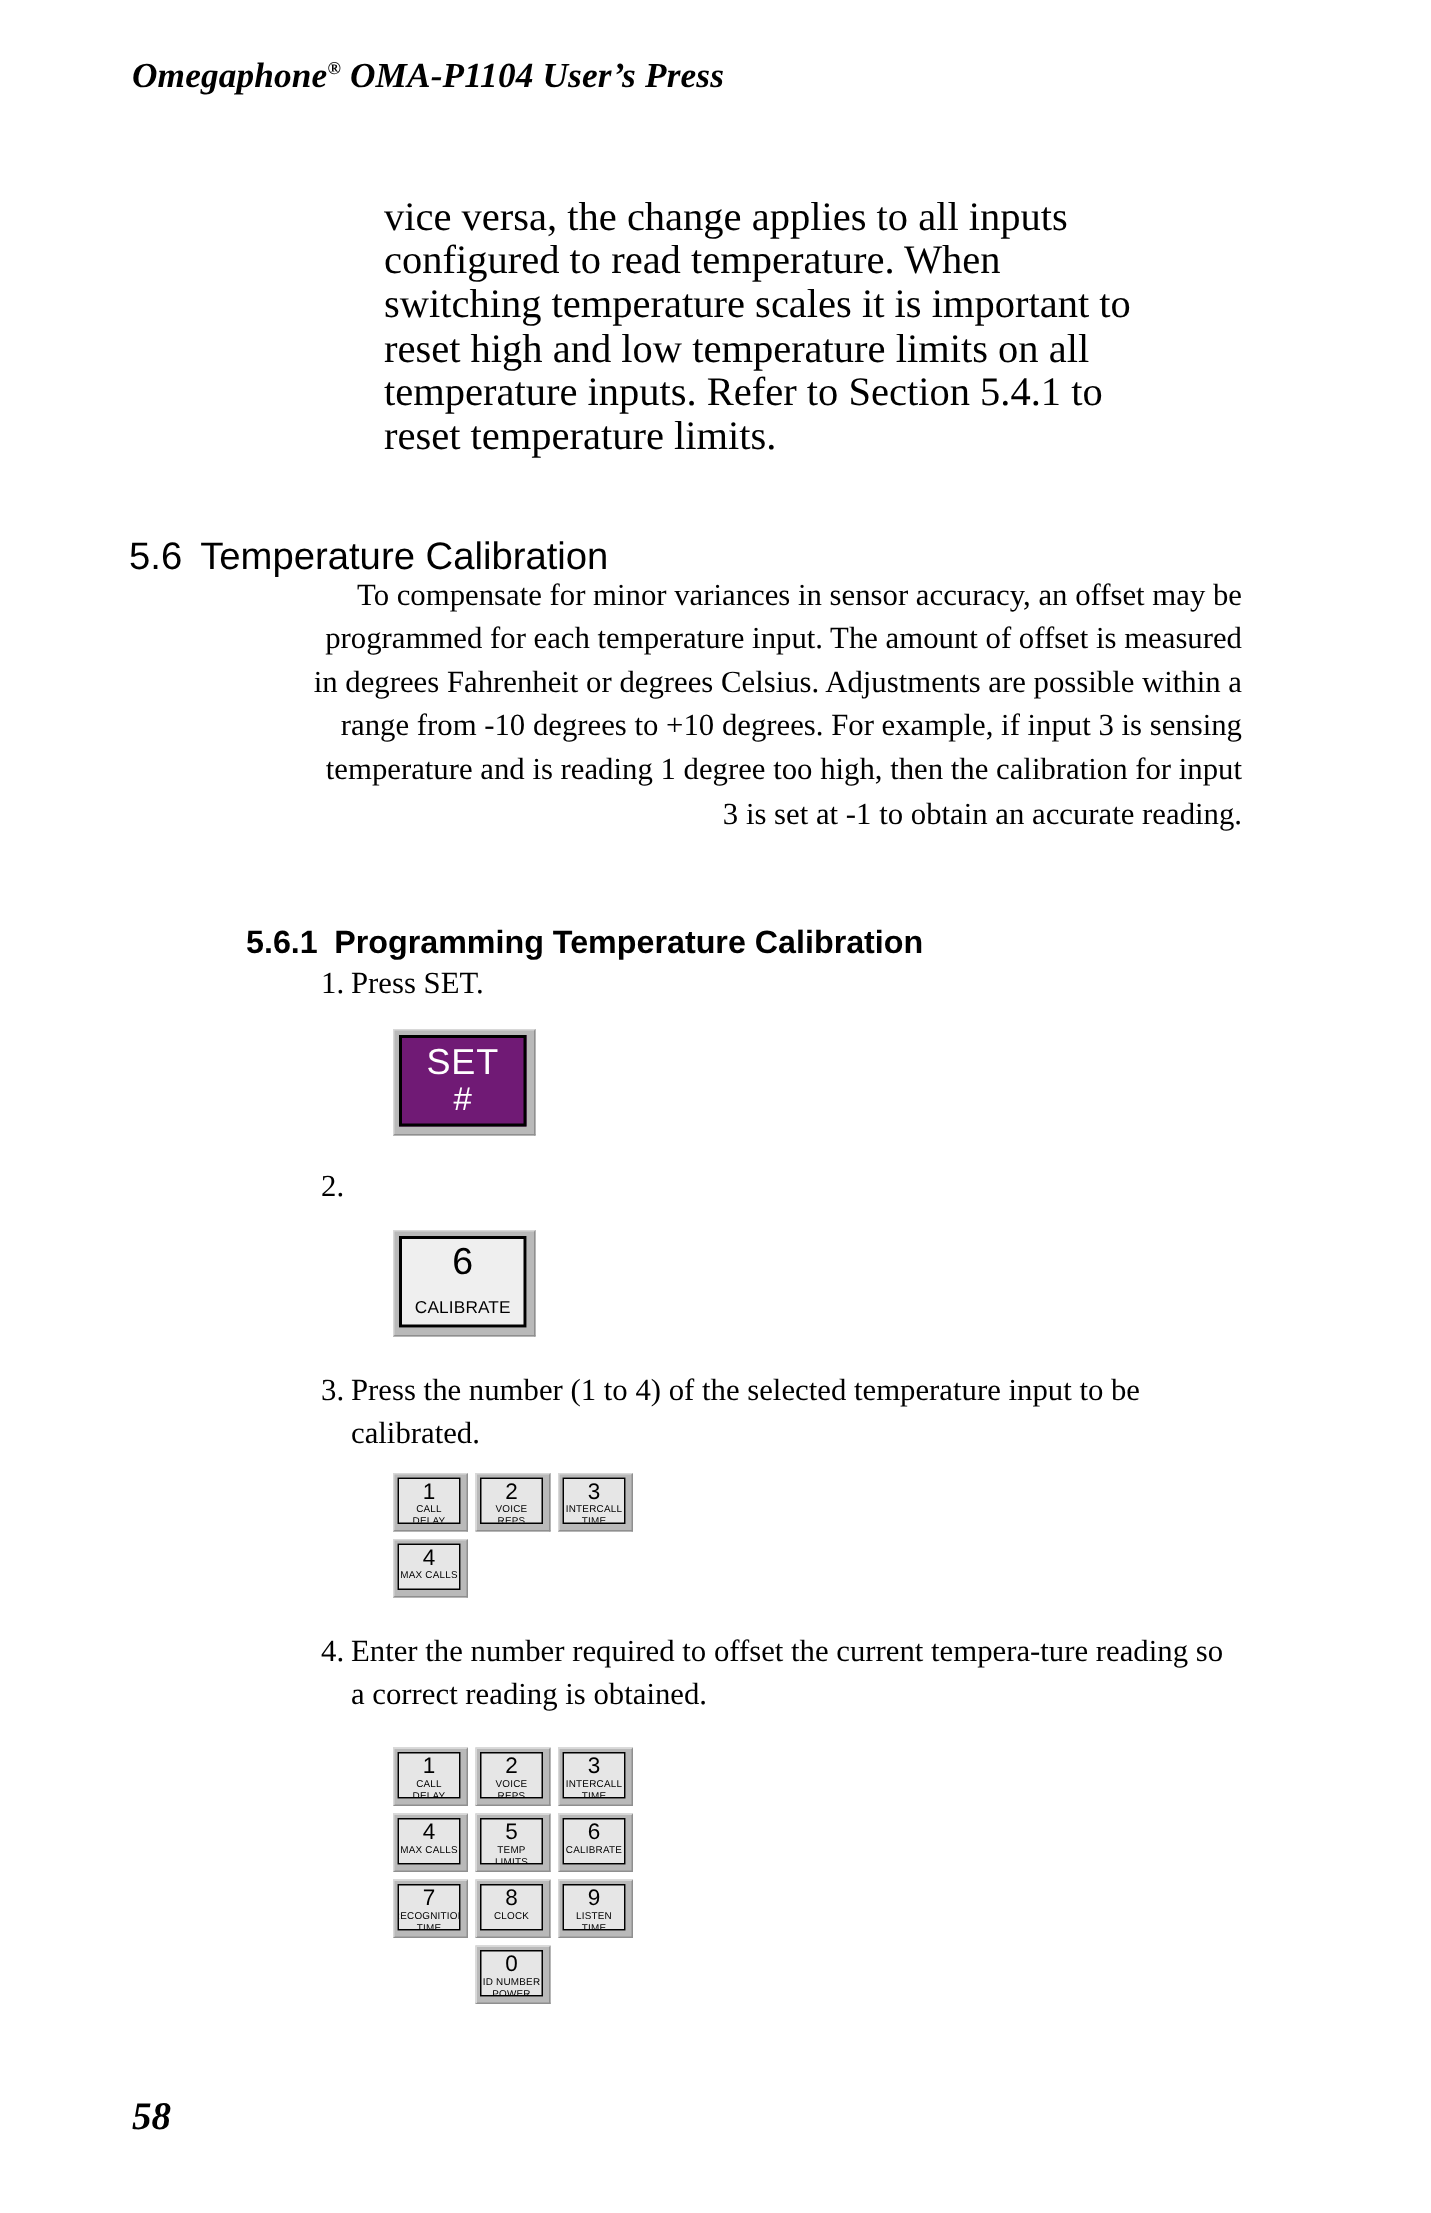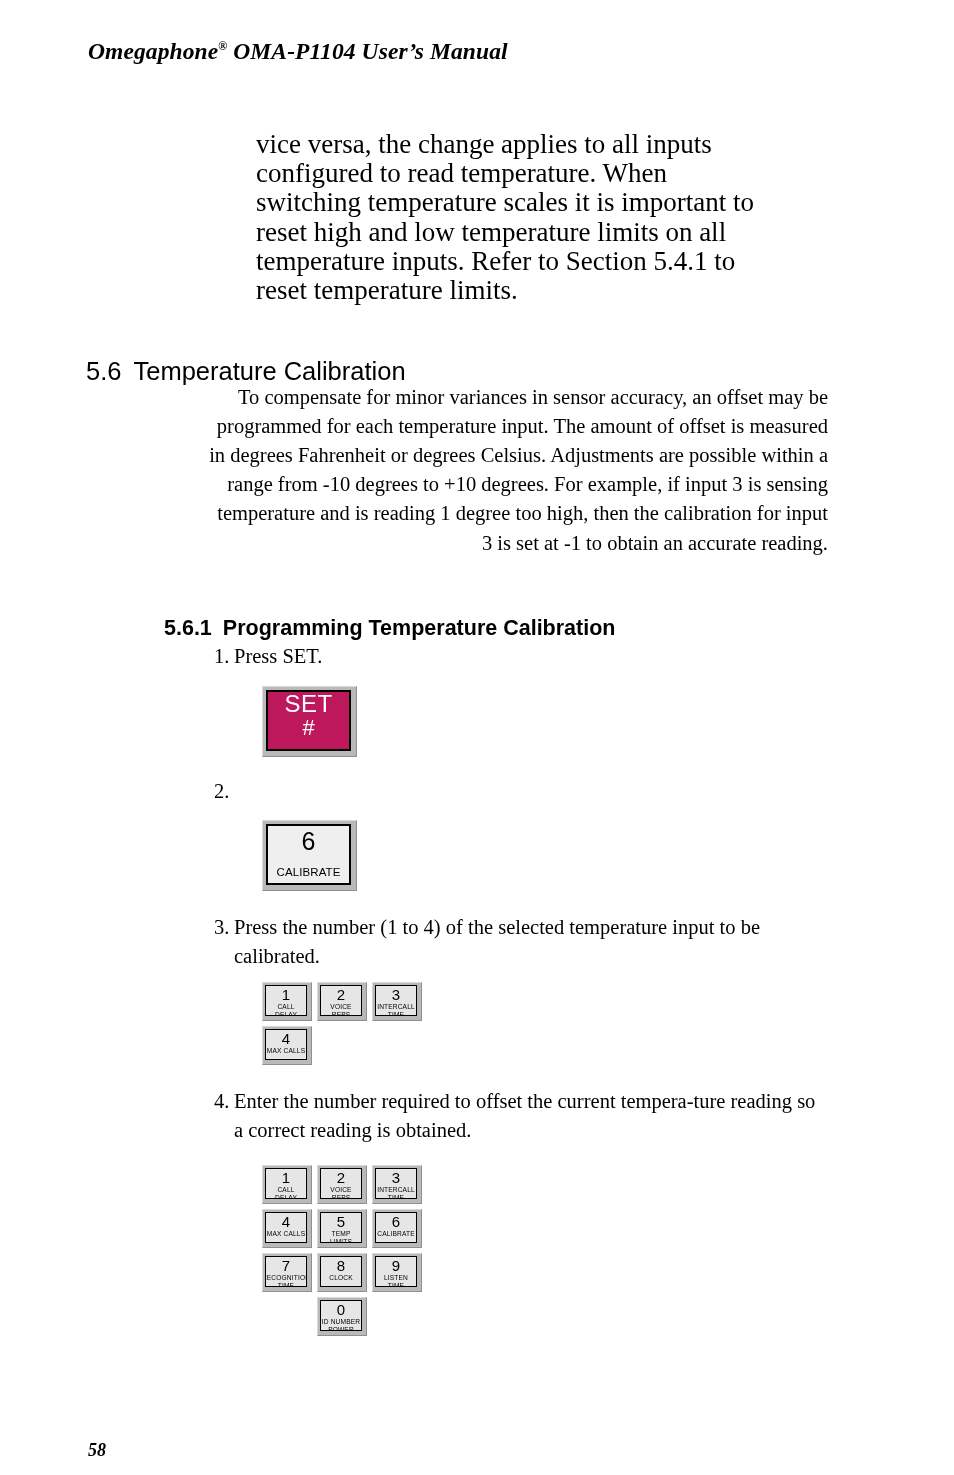--- a/index.html
+++ b/index.html
@@ -128,23 +128,23 @@
   }
 
   
   #key-set {
     left: 262px;
     top: 686px;
     width: 95px;
     height: 71px;
   }
   #key-set .face {
-    background: #be185d;
+    background: #701a75;
     color: #ffffff;
-    justify-content: flex-start;
+    justify-content: center;
     line-height: 1.02;
   }
   #key-set .k-main {
     font-size: 24px;
     letter-spacing: 0.5px;
   }
   #key-set .k-sub {
     font-size: 22px;
     margin-top: 1px;
   }
@@ -198,29 +198,28 @@
   }
 
   
   .page-number {
     position: absolute;
     left: 88px;
     top: 1396px;
     font-family: "Liberation Serif", "DejaVu Serif", serif;
     font-weight: bold;
     font-style: italic;
-    font-size: 18px;
-    margin-top: 44px;
+    font-size: 26px;
   }
 </style>
 </head>
 <body>
 
 <div class="page-header">
-  <span>Omegaphone</span><sup>®</sup><span> OMA-P1104 User’s Manual</span>
+  <span>Omegaphone</span><sup>®</sup><span> OMA-P1104 User’s Press</span>
 </div>
 
 <p class="intro-par">vice versa, the change applies to all inputs configured to read temperature. When switching temperature scales it is important to reset high and low temperature limits on all temperature inputs. Refer to Section 5.4.1 to reset temperature limits.</p>
 
 <h2 class="h2">
   <span class="num">5.6</span><span>Temperature Calibration</span>
 </h2>
 <p class="sec-par">To compensate for minor variances in sensor accuracy, an offset may be programmed for each temperature input. The amount of offset is measured in degrees Fahrenheit or degrees Celsius. Adjustments are possible within a range from -10 degrees to +10 degrees. For example, if input 3 is sensing temperature and is reading 1 degree too high, then the calibration for input 3 is set at -1 to obtain an accurate reading.</p>
 
 <h3 class="h3">

